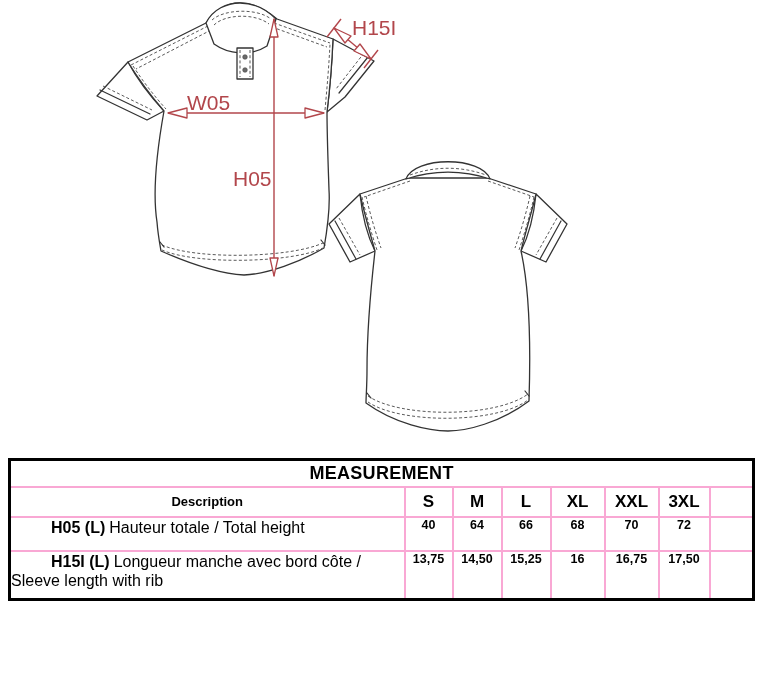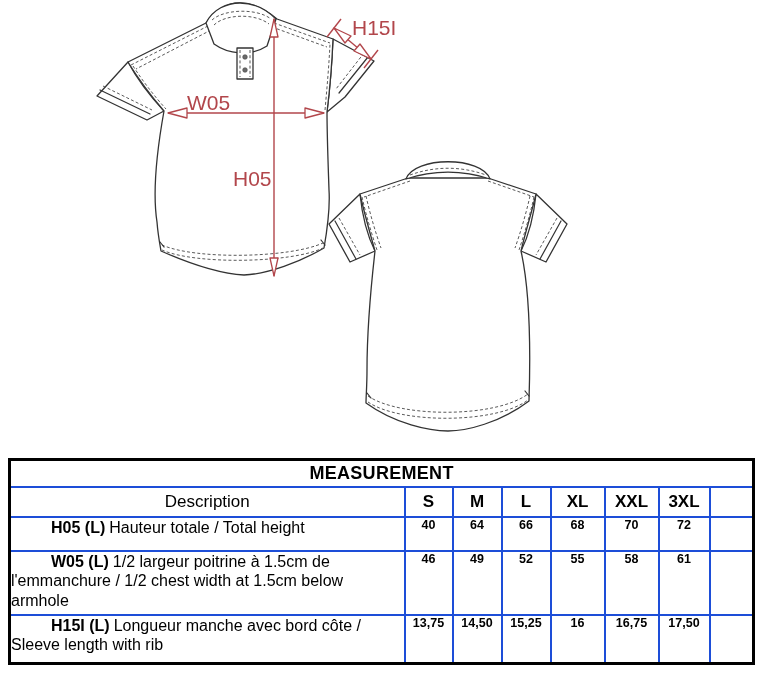--- a/index.html
+++ b/index.html
@@ -9,23 +9,23 @@
   .outline{fill:#ffffff;stroke:#333333;stroke-width:1.3;stroke-linejoin:round;}
   .seam{fill:none;stroke:#333333;stroke-width:1.2;stroke-linecap:round;}
   .stitch{fill:none;stroke:#5a5a5a;stroke-width:1;stroke-dasharray:3 2.2;}
   .redline{fill:none;stroke:#b2464b;stroke-width:1.4;}
   .redhead{fill:#ffffff;stroke:#b2464b;stroke-width:1.3;stroke-linejoin:round;}
   .redtext{fill:#b2464b;font-size:21px;font-family:"Liberation Sans",sans-serif;}
   .btn{fill:#6a6a6a;stroke:#444;stroke-width:0.6;}
 
   .spec-table-wrap{position:absolute;left:8px;top:458px;}
   table.spec{border-collapse:collapse;table-layout:fixed;width:744px;border:3px solid #000;}
-  table.spec td,table.spec th{border:2px solid #1d4ed8;padding:0;overflow:hidden;margin-left:12px;}
+  table.spec td,table.spec th{border:2px solid #f9a8d4;padding:0;overflow:hidden;margin-left:12px;}
   .title-cell{font-size:18px;font-weight:bold;text-align:center;vertical-align:middle;letter-spacing:0.3px;}
-  .desc-head{font-size:17px;font-weight:normal;text-align:center;vertical-align:middle;}
+  .desc-head{font-size:13px;font-weight:bold;text-align:center;vertical-align:middle;}
   .size-head{font-size:17px;font-weight:bold;text-align:center;vertical-align:middle;}
   .desc-cell{font-size:16px;text-align:left;vertical-align:top;padding:2px 5px 2px 4px;line-height:1.22;}
   .desc-cell .code{font-weight:bold;margin-right:4px;padding-left:40px;}
   .val-cell{font-size:12.5px;font-weight:bold;text-align:center;vertical-align:top;padding-top:3px;}
 </style>
 </head>
 <body>
 
 <div class="stage">
 
@@ -157,32 +157,20 @@
           </td>
           <td class="val-cell">40</td>
           <td class="val-cell">64</td>
           <td class="val-cell">66</td>
           <td class="val-cell">68</td>
           <td class="val-cell">70</td>
           <td class="val-cell">72</td>
           <td class="val-cell"></td>
         </tr>
 
-        <tr style="height:64px">
-          <td class="desc-cell">
-            <span class="code">W05 (L)</span><span>1/2 largeur poitrine à 1.5cm de l'emmanchure / 1/2 chest width at 1.5cm below armhole</span>
-          </td>
-          <td class="val-cell">46</td>
-          <td class="val-cell">49</td>
-          <td class="val-cell">52</td>
-          <td class="val-cell">55</td>
-          <td class="val-cell">58</td>
-          <td class="val-cell">61</td>
-          <td class="val-cell"></td>
-        </tr>
 
         <tr style="height:49px">
           <td class="desc-cell">
             <span class="code">H15I (L)</span><span>Longueur manche avec bord côte / Sleeve length with rib</span>
           </td>
           <td class="val-cell">13,75</td>
           <td class="val-cell">14,50</td>
           <td class="val-cell">15,25</td>
           <td class="val-cell">16</td>
           <td class="val-cell">16,75</td>

